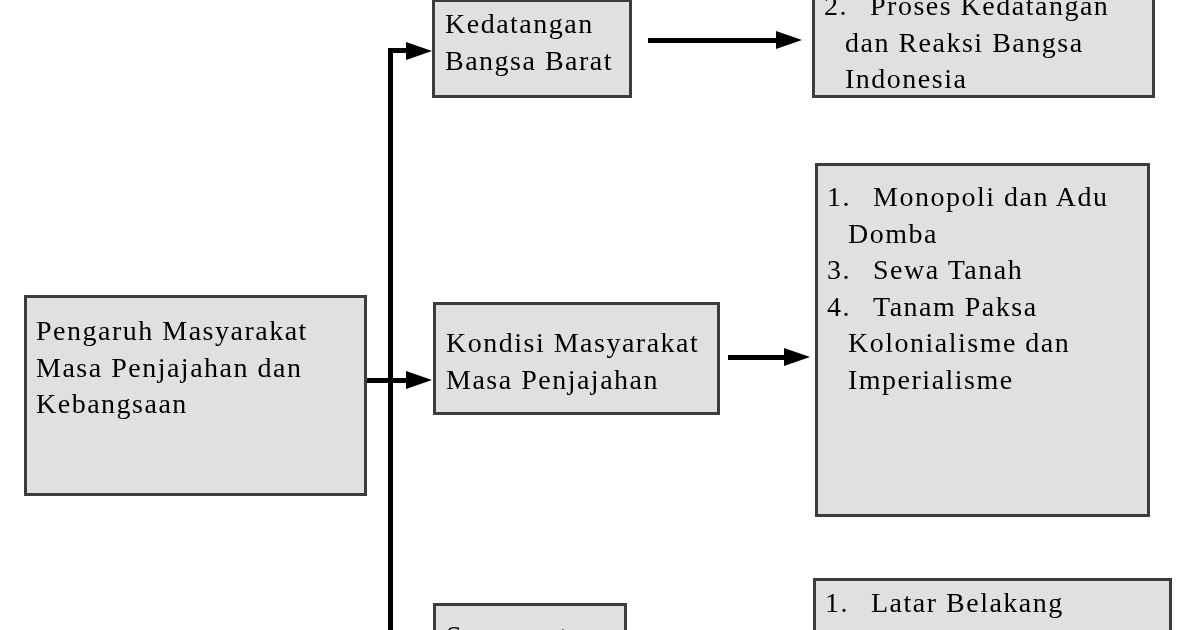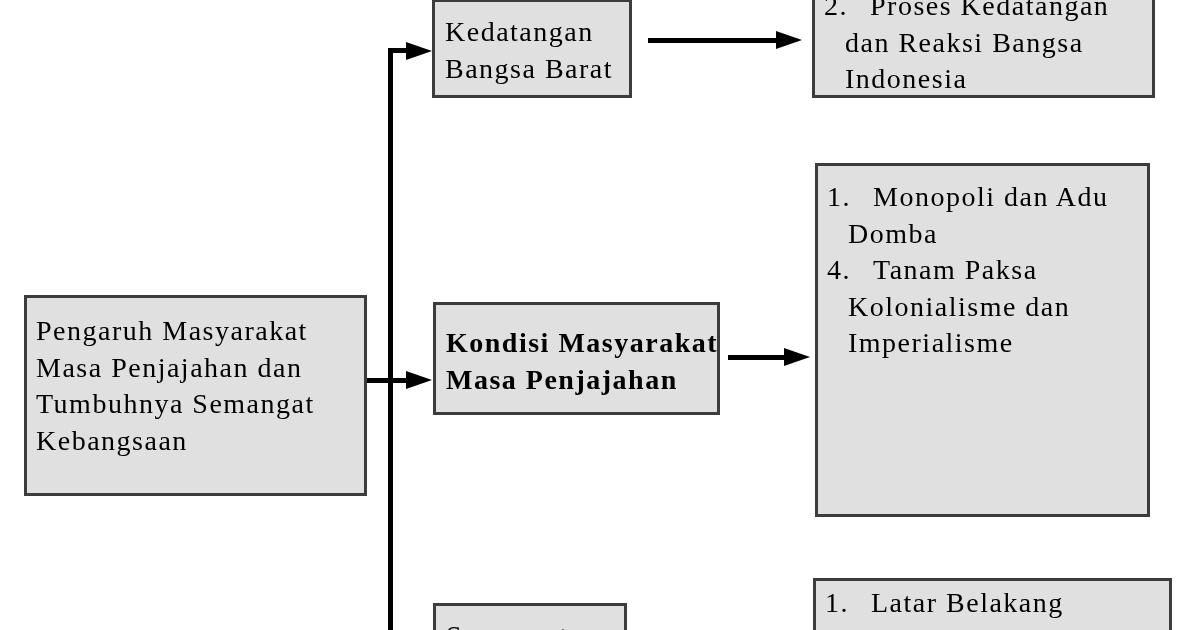--- a/index.html
+++ b/index.html
@@ -67,30 +67,29 @@
 
   <div class="hline" style="left:648px; top:38px; width:132px;"></div>
   <div class="tri" style="left:776px; top:31px;"></div>
 
   <div class="hline" style="left:728px; top:355px; width:60px;"></div>
   <div class="tri" style="left:784px; top:348px;"></div>
 
   <div class="box" style="left:24px; top:295px; width:343px; height:201px; padding:15px 8px 0 9px;">
     <div class="ln">Pengaruh Masyarakat</div>
     <div class="ln">Masa Penjajahan dan</div>
-    <div class="ln">Tumbuhnya Semangat</div>
     <div class="ln">Kebangsaan</div>
   </div>
 
-  <div class="box" style="left:432px; top:-1px; width:200px; height:99px; padding:12px 8px 0 10px;">
+  <div class="box" style="left:432px; top:-1px; width:200px; height:99px; padding:4px 8px 0 10px;">
     <div class="ln">Kedatangan</div>
     <div class="ln">Bangsa Barat</div>
   </div>
 
-  <div class="box" style="left:433px; top:302px; width:287px; height:113px; padding:20px 8px 0 10px;font-weight:bold;">
+  <div class="box" style="left:433px; top:302px; width:287px; height:113px; padding:20px 8px 0 10px;">
     <div class="ln">Kondisi Masyarakat</div>
     <div class="ln">Masa Penjajahan</div>
   </div>
 
   <div class="box" style="left:433px; top:603px; width:194px; height:70px; padding:12px 8px 0 10px;">
     <div class="ln">Semangat</div>
   </div>
 
   <div class="box" style="left:812px; top:-28px; width:343px; height:126px; padding:13px 8px 0 9px;">
     <div class="ln li-first">
@@ -99,20 +98,23 @@
     <div class="ln li-cont">dan Reaksi Bangsa</div>
     <div class="ln li-cont">Indonesia</div>
   </div>
 
   <div class="box" style="left:815px; top:163px; width:335px; height:354px; padding:13px 8px 0 9px;">
     <div class="ln li-first">
       <span class="num">1.</span><span>Monopoli dan Adu</span>
     </div>
     <div class="ln li-cont">Domba</div>
     <div class="ln li-first">
+      <span class="num">3.</span><span>Sewa Tanah</span>
+    </div>
+    <div class="ln li-first">
       <span class="num">4.</span><span>Tanam Paksa</span>
     </div>
     <div class="ln li-cont">Kolonialisme dan</div>
     <div class="ln li-cont">Imperialisme</div>
   </div>
 
   <div class="box" style="left:813px; top:578px; width:359px; height:70px; padding:4px 8px 0 9px;">
     <div class="ln li-first">
       <span class="num">1.</span><span>Latar Belakang</span>
     </div>

